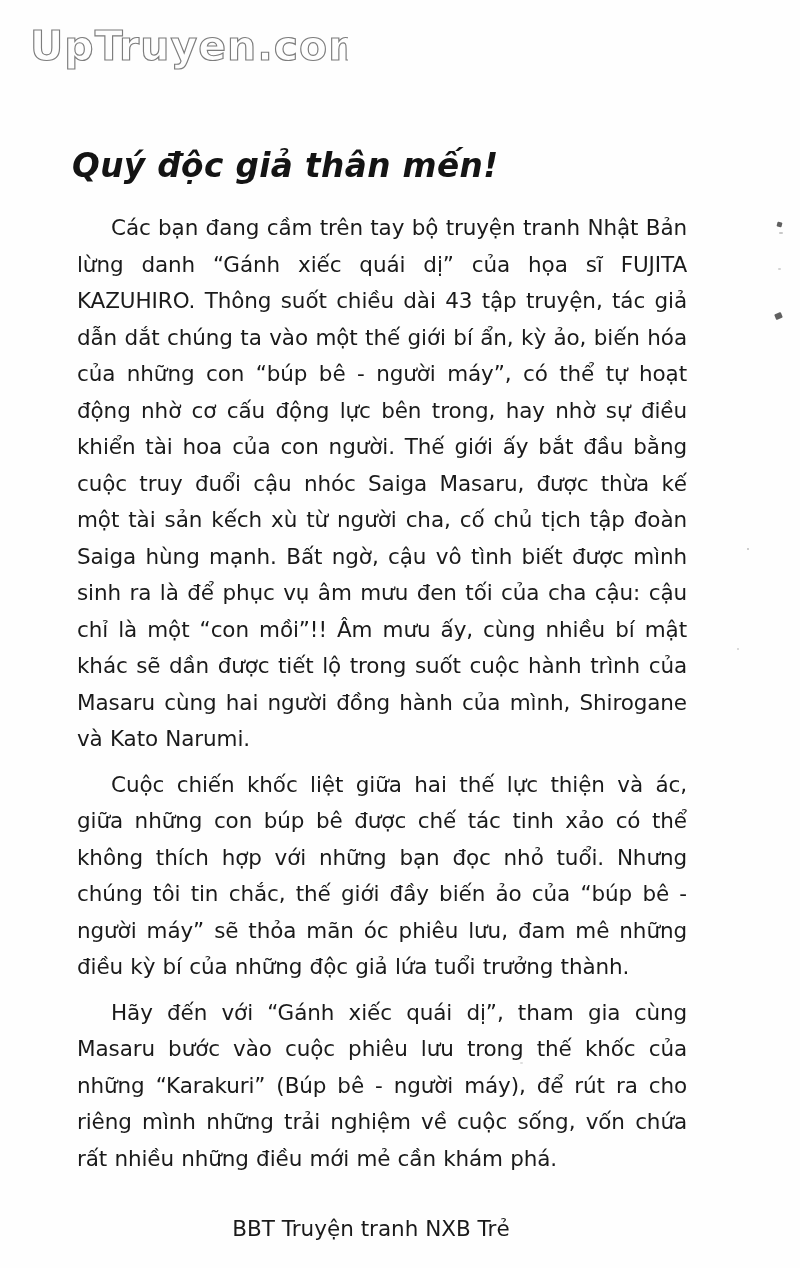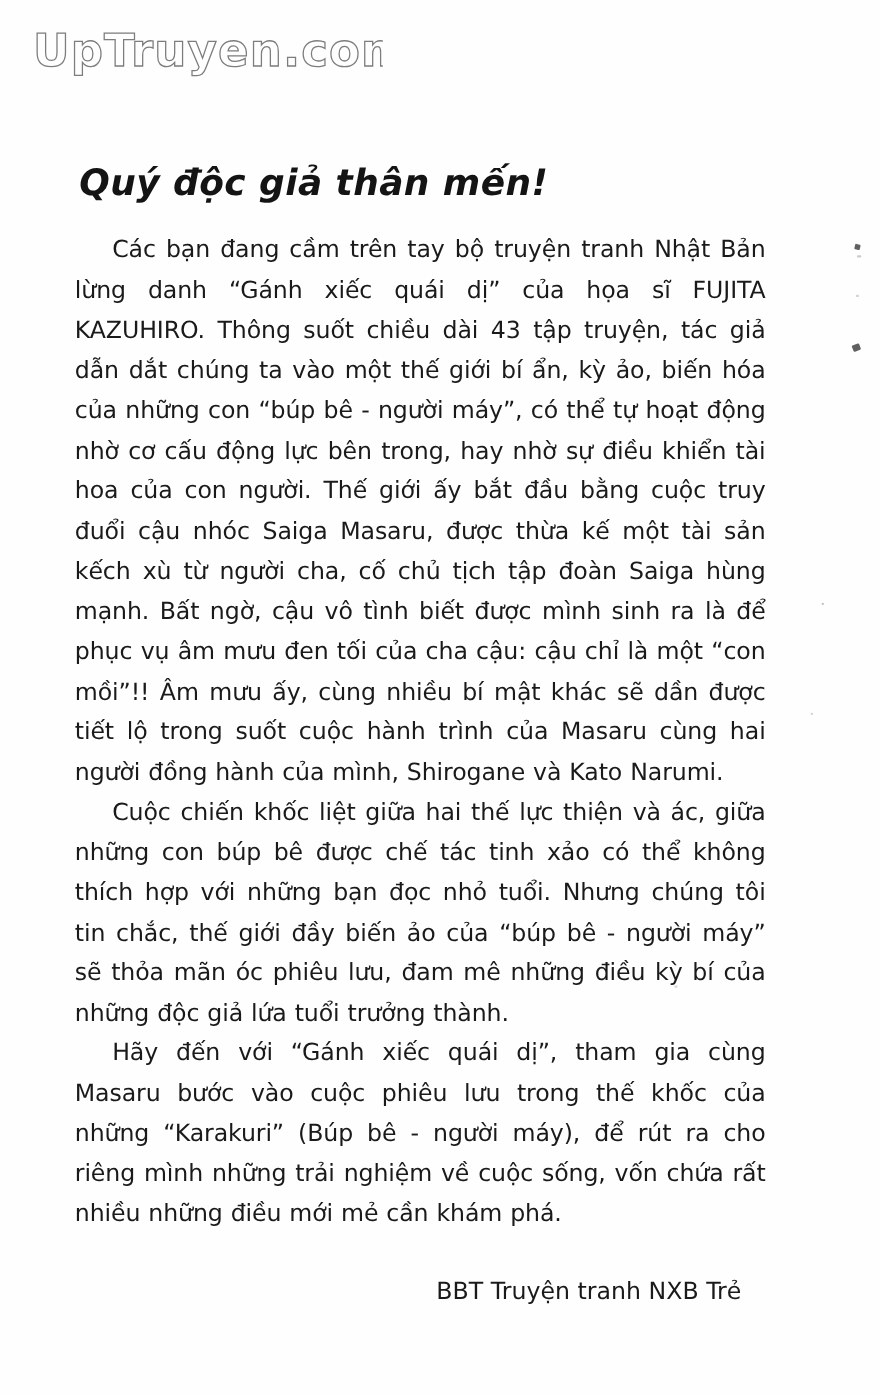--- a/index.html
+++ b/index.html
@@ -66,34 +66,34 @@
     transform-origin: left center;
   }
 
   .para {
     font-family: "DejaVu Sans", sans-serif;
     font-size: 21.5px;
     line-height: 36.5px;
     color: #1a1a1a;
     text-align: justify;
     text-justify: inter-word;
-    margin: 0;
+    margin: 9px;
     text-indent: 34px;
     letter-spacing: -0.1px;
     word-spacing: 0.5px;
     -webkit-font-smoothing: none;
   }
   .para + .para { margin-top: 0px; }
 
   .signature {
     font-family: "DejaVu Sans", sans-serif;
     font-size: 21.5px;
     line-height: 36px;
     color: #1a1a1a;
-    text-align: right;
+    text-align: center;
     margin-top: 34px;
     padding-right: 22px;
     white-space: nowrap;
   }
 
   
   .speck {
     position: absolute;
     background: #2b2b2b;
     border-radius: 1px;

